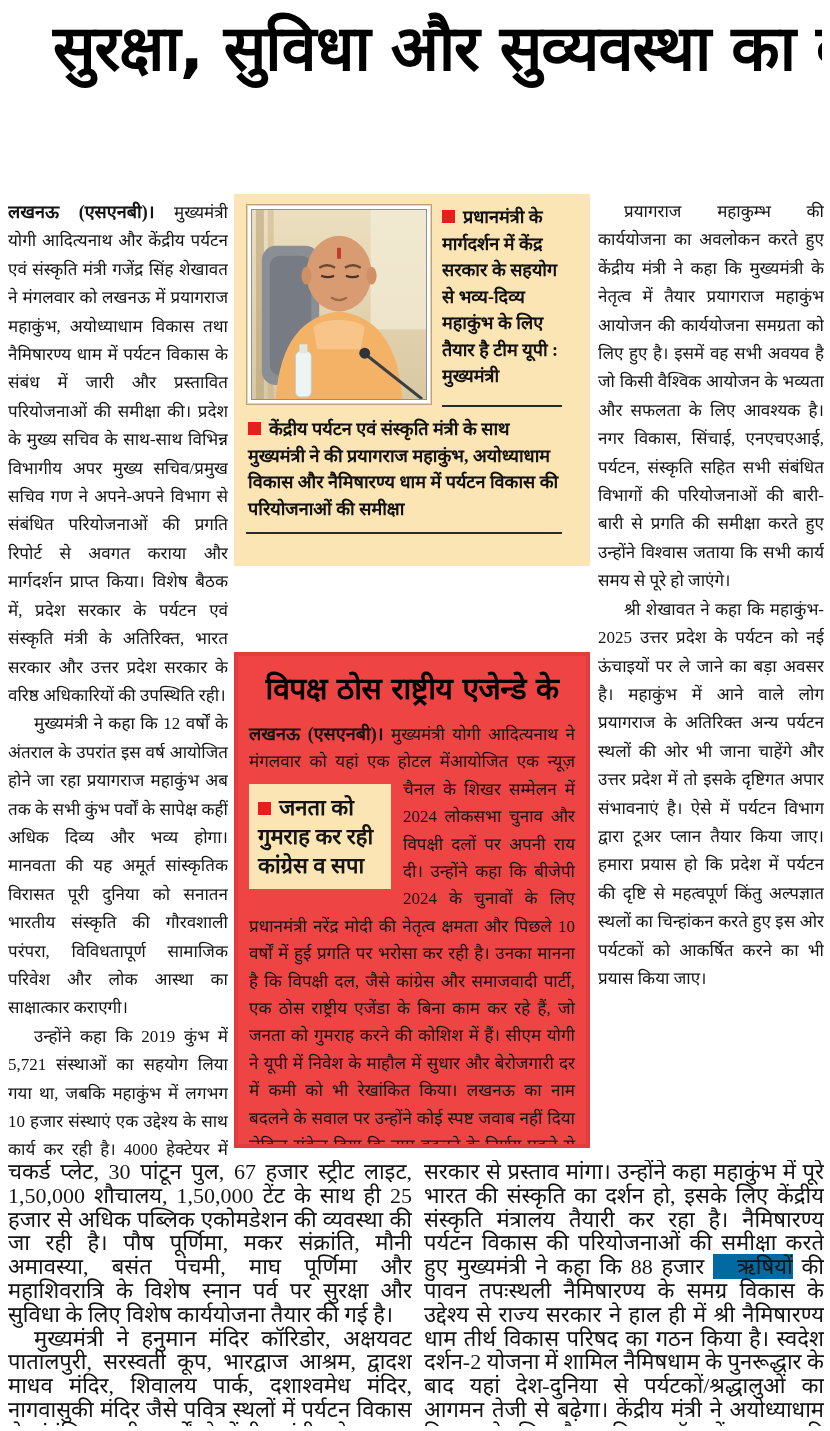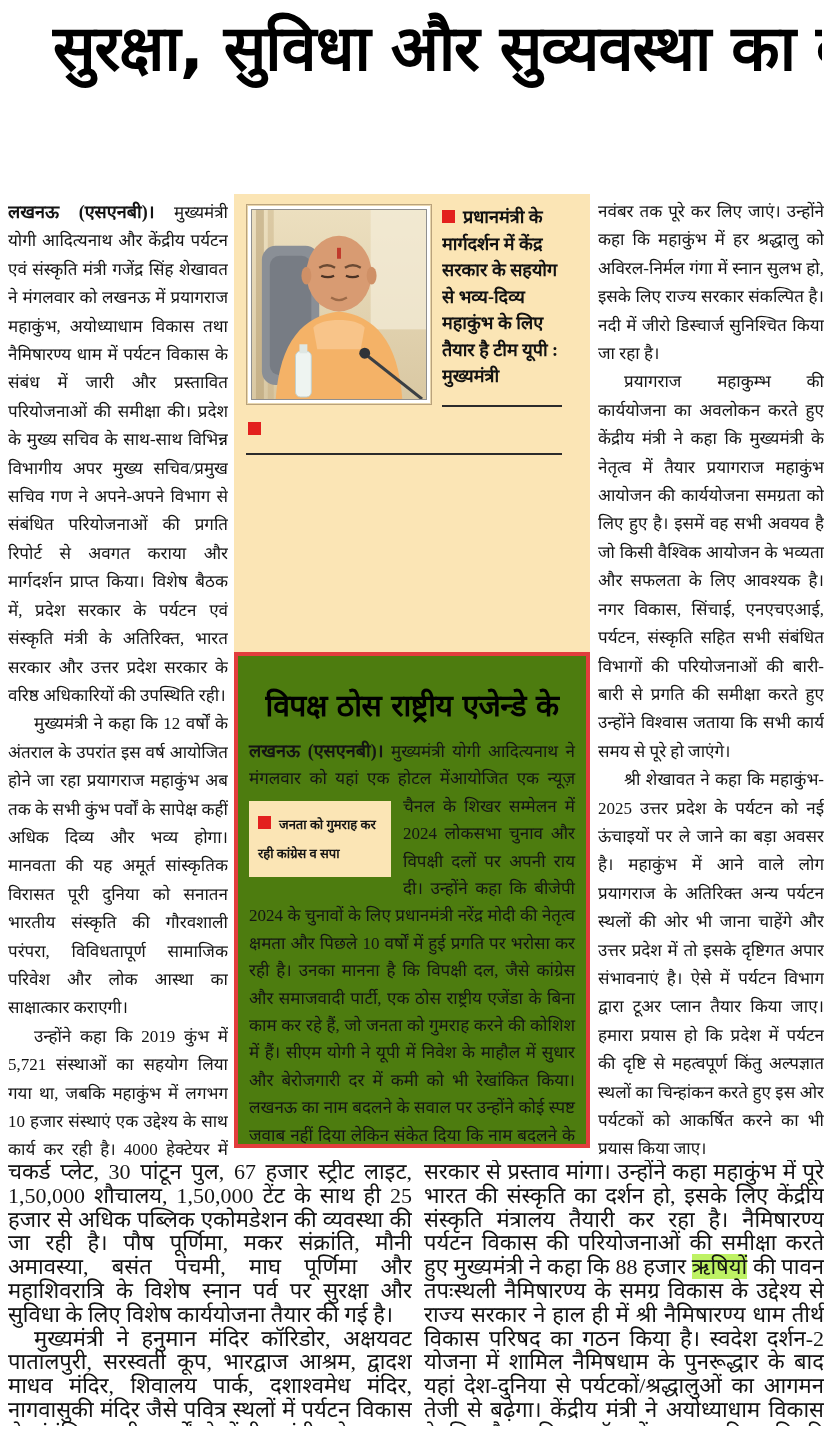--- a/index.html
+++ b/index.html
@@ -34,21 +34,21 @@
     position:absolute;overflow:hidden;top:1160px;height:266px;
     font-size:22px;line-height:23.8px;text-align:justify;color:#141414;
   }
   .bottomcol p{margin:0;}
   .bottomcol p.indent{text-indent:26px;}
   .bottom-left{left:8px;width:404px;}
   .bottom-right{left:424px;width:400px;}
 
   
   .photo-panel{
-    position:absolute;left:234px;top:194px;width:356px;height:461px;overflow:hidden;
+    position:absolute;left:234px;top:194px;width:356px;height:372px;overflow:hidden;
     background:#FBE5B5;box-sizing:border-box;padding:10px 28px 6px 12px;
   }
   .pp-row1{display:flex;gap:10px;}
   .photo-frame{
     flex:none;width:186px;height:201px;background:#fff;padding:4px;
     border:1px solid #b9a27c;box-shadow:0 0 0 1px #e8d6ae inset;box-sizing:border-box;
   }
   .photo-frame svg{display:block;width:100%;height:100%;border:1px solid #8f8f8f;box-sizing:border-box;}
   .side-caption{
     flex:1;font-weight:700;font-size:18px;line-height:26.5px;color:#111;
@@ -60,36 +60,36 @@
   }
   .pp-cap.divided{border-bottom:2px solid #2b2b2b;}
   .sq{
     display:inline-block;width:13px;height:13px;background:#E3201E;
     margin-right:8px;vertical-align:baseline;
   }
 
   
   .opp-box{
     position:absolute;left:234px;top:652px;width:356px;height:496px;box-sizing:border-box;
-    background:#4d7c0f;border:4px solid #E23D3D;padding:21px 11px 6px 11px;overflow:hidden;
+    background:#ef4444;border:4px solid #E23D3D;padding:4px 11px 6px 11px;overflow:hidden;
   }
   .opp-title{
     text-align:center;font-weight:800;color:#000;
     font-family:"DejaVu Sans","Liberation Sans",sans-serif;
     font-size:30px;line-height:49px;padding:4px 0 8px 0;letter-spacing:-0.5px;
   }
   .opp-body{font-size:17px;line-height:27.4px;text-align:justify;color:#141414;}
   .opp-inset{
     float:left;width:142px;box-sizing:border-box;background:#FBE5B5;
     padding:9px 8px 9px 9px;margin:8px 12px 4px 0;
-    font-weight:700;font-size:13px;line-height:29px;text-align:left;text-indent:0;
+    font-weight:700;font-size:22px;line-height:29px;text-align:left;text-indent:0;
   }
 
   
-  .hl-mark{background:#bef264;}
+  .hl-mark{background:#0369a1;padding-left:24px;}
 </style>
 </head>
 <body>
 
 <div class="page">
 
   <div class="headline">
     <div class="hl-line">सुरक्षा, सुविधा और सुव्यवस्था का वैश्विक</div>
   </div>
 
@@ -130,35 +130,34 @@
           <rect x="48" y="135" width="8" height="9" fill="#dfe7e3"></rect>
           <line x1="172" y1="190" x2="116" y2="146" stroke="#3a3f44" stroke-width="3"></line>
           <circle cx="114" cy="144" r="5.5" fill="#2f3338"></circle>
         </svg>
       </div>
       <div class="side-caption">
         <span class="sq"></span><span>प्रधानमंत्री के मार्गदर्शन में केंद्र सरकार के सहयोग से भव्य-दिव्य महाकुंभ के लिए तैयार है टीम यूपी : मुख्यमंत्री</span>
       </div>
     </div>
     <div class="pp-cap divided">
-      <span class="sq"></span>
+      <span class="sq"></span><span>केंद्रीय पर्यटन एवं संस्कृति मंत्री के साथ मुख्यमंत्री ने की प्रयागराज महाकुंभ, अयोध्याधाम विकास और नैमिषारण्य धाम में पर्यटन विकास की परियोजनाओं की समीक्षा</span>
     </div>
   </div>
 
   <div class="opp-box">
     <div class="opp-title">
       <div>विपक्ष ठोस राष्ट्रीय एजेन्डे के</div>
     </div>
     <div class="opp-body">
       <b class="dateline">लखनऊ (एसएनबी)। </b><span>मुख्यमंत्री योगी आदित्यनाथ ने मंगलवार को यहां एक होटल में</span><span class="opp-inset"><span class="sq"></span><span>जनता को गुमराह कर रही कांग्रेस व सपा</span></span><span>आयोजित एक न्यूज़ चैनल के शिखर सम्मेलन में 2024 लोकसभा चुनाव और विपक्षी दलों पर अपनी राय दी। उन्होंने कहा कि बीजेपी 2024 के चुनावों के लिए प्रधानमंत्री नरेंद्र मोदी की नेतृत्व क्षमता और पिछले 10 वर्षों में हुई प्रगति पर भरोसा कर रही है। उनका मानना है कि विपक्षी दल, जैसे कांग्रेस और समाजवादी पार्टी, एक ठोस राष्ट्रीय एजेंडा के बिना काम कर रहे हैं, जो जनता को गुमराह करने की कोशिश में हैं। सीएम योगी ने यूपी में निवेश के माहौल में सुधार और बेरोजगारी दर में कमी को भी रेखांकित किया। लखनऊ का नाम बदलने के सवाल पर उन्होंने कोई स्पष्ट जवाब नहीं दिया लेकिन संकेत दिया कि नाम बदलने के निर्णय पहले से घोषित नहीं किए जाते हैं।</span>
     </div>
   </div>
 
   <div class="newscol col-right">
-    <p>नवंबर तक पूरे कर लिए जाएं। उन्होंने कहा कि महाकुंभ में हर श्रद्धालु को अविरल-निर्मल गंगा में स्नान सुलभ हो, इसके लिए राज्य सरकार संकल्पित है। नदी में जीरो डिस्चार्ज सुनिश्चित किया जा रहा है।</p>
     <p class="indent">प्रयागराज महाकुम्भ की कार्ययोजना का अवलोकन करते हुए केंद्रीय मंत्री ने कहा कि मुख्यमंत्री के नेतृत्व में तैयार प्रयागराज महाकुंभ आयोजन की कार्ययोजना समग्रता को लिए हुए है। इसमें वह सभी अवयव है जो किसी वैश्विक आयोजन के भव्यता और सफलता के लिए आवश्यक है। नगर विकास, सिंचाई, एनएचएआई, पर्यटन, संस्कृति सहित सभी संबंधित विभागों की परियोजनाओं की बारी-बारी से प्रगति की समीक्षा करते हुए उन्होंने विश्वास जताया कि सभी कार्य समय से पूरे हो जाएंगे।</p>
     <p class="indent">श्री शेखावत ने कहा कि महाकुंभ- 2025 उत्तर प्रदेश के पर्यटन को नई ऊंचाइयों पर ले जाने का बड़ा अवसर है। महाकुंभ में आने वाले लोग प्रयागराज के अतिरिक्त अन्य पर्यटन स्थलों की ओर भी जाना चाहेंगे और उत्तर प्रदेश में तो इसके दृष्टिगत अपार संभावनाएं है। ऐसे में पर्यटन विभाग द्वारा टूअर प्लान तैयार किया जाए। हमारा प्रयास हो कि प्रदेश में पर्यटन की दृष्टि से महत्वपूर्ण किंतु अल्पज्ञात स्थलों का चिन्हांकन करते हुए इस ओर पर्यटकों को आकर्षित करने का भी प्रयास किया जाए।</p>
 
   </div>
 
   <div class="bottomcol bottom-left">
     <p>चकर्ड प्लेट, 30 पांटून पुल, 67 हजार स्ट्रीट लाइट, 1,50,000 शौचालय, 1,50,000 टेंट के साथ ही 25 हजार से अधिक पब्लिक एकोमडेशन की व्यवस्था की जा रही है। पौष पूर्णिमा, मकर संक्रांति, मौनी अमावस्या, बसंत पंचमी, माघ पूर्णिमा और महाशिवरात्रि के विशेष स्नान पर्व पर सुरक्षा और सुविधा के लिए विशेष कार्ययोजना तैयार की गई है।</p>
     <p class="indent">मुख्यमंत्री ने हनुमान मंदिर कॉरिडोर, अक्षयवट पातालपुरी, सरस्वती कूप, भारद्वाज आश्रम, द्वादश माधव मंदिर, शिवालय पार्क, दशाश्वमेध मंदिर, नागवासुकी मंदिर जैसे पवित्र स्थलों में पर्यटन विकास से संबंधित जारी कार्यों से केंद्रीय मंत्री को अवगत कराते हुए अधिकारियों को निर्देश दिए कि यह सभी कार्य प्रत्येक दशा में 30</p>
   </div>
 

